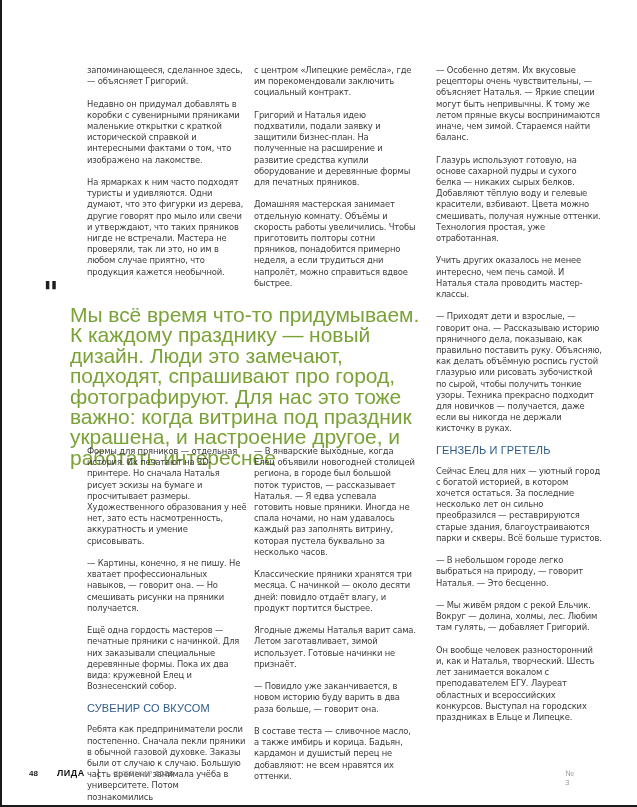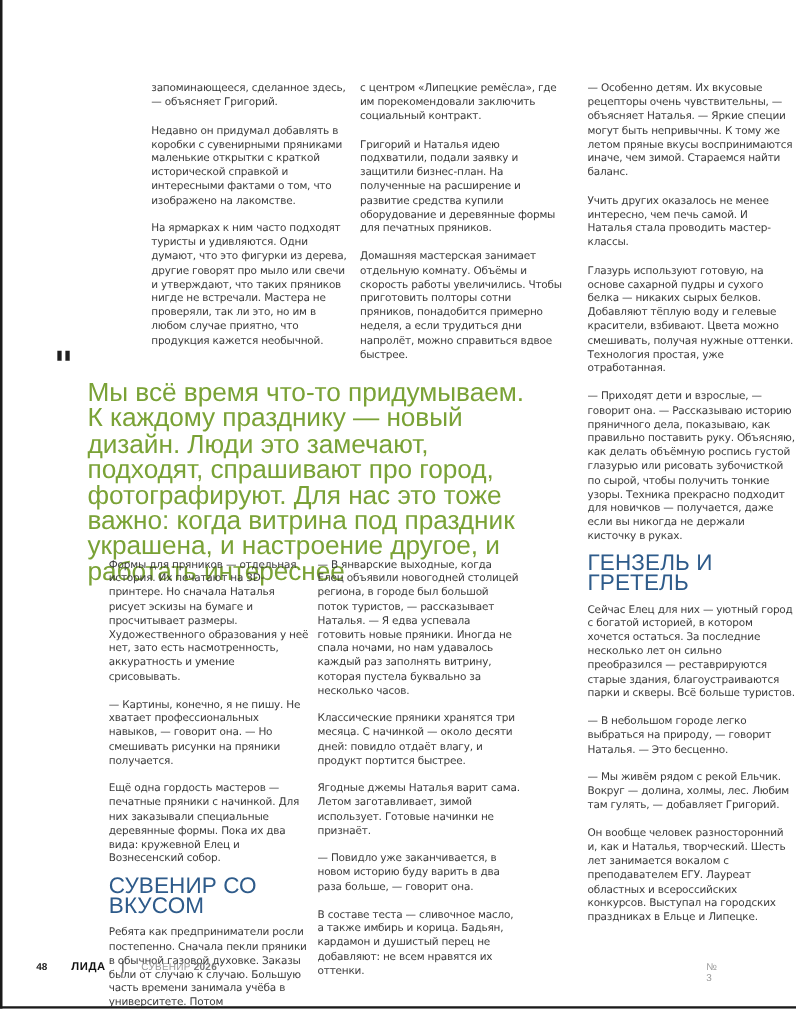--- a/index.html
+++ b/index.html
@@ -8,24 +8,24 @@
     background:#ffffff; font-family:"DejaVu Sans", sans-serif; color:#3a3a3a;
   }
   .frame-left { position:absolute; left:0; top:0; width:2px; height:807px; background:#1a1a1a; }
   .frame-bottom { position:absolute; left:0; bottom:0; width:637px; height:2px; background:#1a1a1a; }
   .col { position:absolute; font-size:8.4px; line-height:11.2px; letter-spacing:-0.15px; color:#3b3b3b; }
   .col p { margin:0 0 11.2px 0; }
   .col p.last { margin-bottom:0; }
   .col1 { left:87px; width:160px; }
   .col2 { left:254px; width:162px; }
   .col3 { left:436px; width:166px; }
-  .top { top:65px;margin-left:34px; }
+  .top { top:65px; }
   h2.sec {
     margin:2px 0 8px 0; font-family:"Liberation Sans", sans-serif;
-    font-weight:normal; font-size:18px; line-height:16px; color:#2e5b8a; letter-spacing:0.1px;
+    font-weight:normal; font-size:11px; line-height:16px; color:#2e5b8a; letter-spacing:0.1px;
   }
   .quote-mark {
     position:absolute; left:43px; top:278px; font-family:"DejaVu Sans", sans-serif;
     font-weight:bold; font-style:italic; font-size:30px; line-height:30px; color:#1e1e1e; letter-spacing:-3px;
   }
   .pullquote {
     position:absolute; left:70px; top:305px; width:350px;
     font-family:"Liberation Sans", sans-serif; font-size:21px; line-height:20.4px; color:#7aa236;
     letter-spacing:-0.05px;
   }
@@ -50,22 +50,22 @@
 </div>
 
 <div class="col col2 top">
   <p>с центром «Липецкие ремёсла», где им порекомендовали заключить социальный контракт.</p>
   <p>Григорий и Наталья идею подхватили, подали заявку и защитили бизнес-план. На полученные на расширение и развитие средства купили оборудование и деревянные формы для печатных пряников.</p>
   <p class="last">Домашняя мастерская занимает отдельную комнату. Объёмы и скорость работы увеличились. Чтобы приготовить полторы сотни пряников, понадобится примерно неделя, а если трудиться дни напролёт, можно справиться вдвое быстрее.</p>
 </div>
 
 <div class="col col3 top">
   <p>— Особенно детям. Их вкусовые рецепторы очень чувствительны, — объясняет Наталья. — Яркие специи могут быть непривычны. К тому же летом пряные вкусы воспринимаются иначе, чем зимой. Стараемся найти баланс.</p>
+  <p>Глазурь используют готовую, на основе сахарной пудры и сухого белка — никаких сырых белков. Добавляют тёплую воду и гелевые красители, взбивают. Цвета можно смешивать, получая нужные оттенки. Технология простая, уже отработанная.</p>
   <p>Учить других оказалось не менее интересно, чем печь самой. И Наталья стала проводить мастер-классы.</p>
-  <p>Глазурь используют готовую, на основе сахарной пудры и сухого белка — никаких сырых белков. Добавляют тёплую воду и гелевые красители, взбивают. Цвета можно смешивать, получая нужные оттенки. Технология простая, уже отработанная.</p>
   <p style="margin-bottom:7px">— Приходят дети и взрослые, — говорит она. — Рассказываю историю пряничного дела, показываю, как правильно поставить руку. Объясняю, как делать объёмную роспись густой глазурью или рисовать зубочисткой по сырой, чтобы получить тонкие узоры. Техника прекрасно подходит для новичков — получается, даже если вы никогда не держали кисточку в руках.</p>
   <h2 class="sec">ГЕНЗЕЛЬ И ГРЕТЕЛЬ</h2>
   <p>Сейчас Елец для них — уютный город с богатой историей, в котором хочется остаться. За последние несколько лет он сильно преобразился — реставрируются старые здания, благоустраиваются парки и скверы. Всё больше туристов.</p>
   <p>— В небольшом городе легко выбраться на природу, — говорит Наталья. — Это бесценно.</p>
   <p>— Мы живём рядом с рекой Ельчик. Вокруг — долина, холмы, лес. Любим там гулять, — добавляет Григорий.</p>
   <p class="last">Он вообще человек разносторонний и, как и Наталья, творческий. Шесть лет занимается вокалом с преподавателем ЕГУ. Лауреат областных и всероссийских конкурсов. Выступал на городских праздниках в Ельце и Липецке.</p>
 </div>
 
 <div class="quote-mark">"</div>
 <div class="pullquote">Мы всё время что-то придумываем. К каждому празднику — новый дизайн. Люди это замечают, подходят, спрашивают про город, фотографируют. Для нас это тоже важно: когда витрина под праздник украшена, и настроение другое, и работать интереснее</div>

